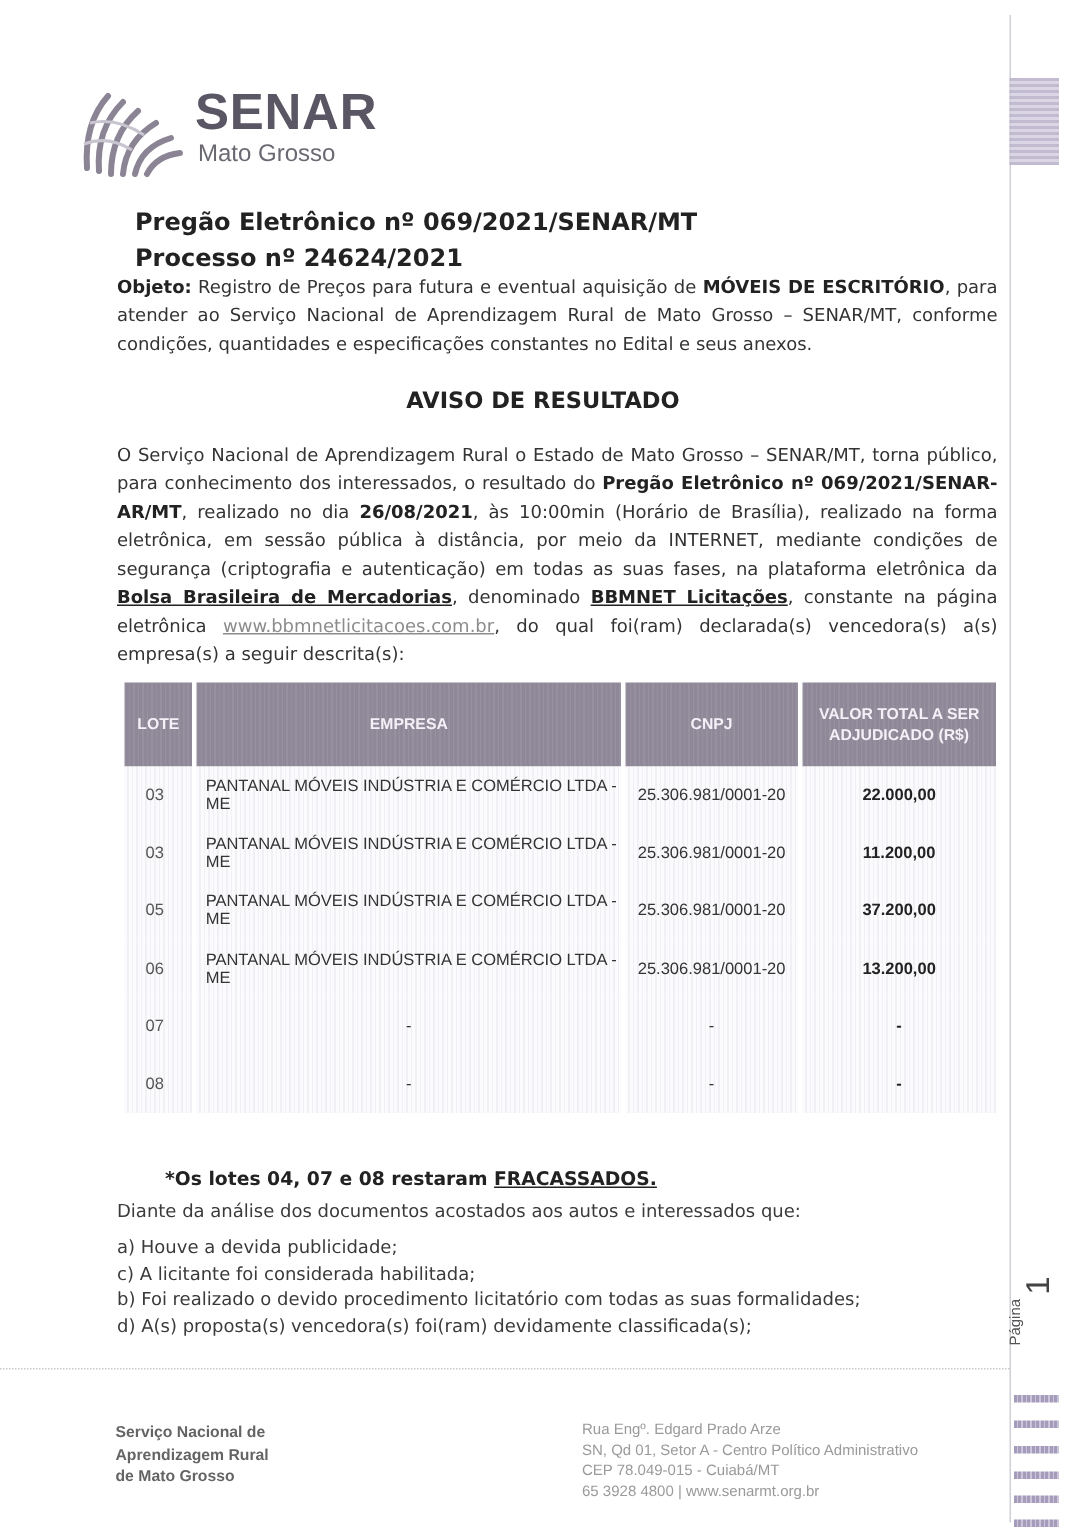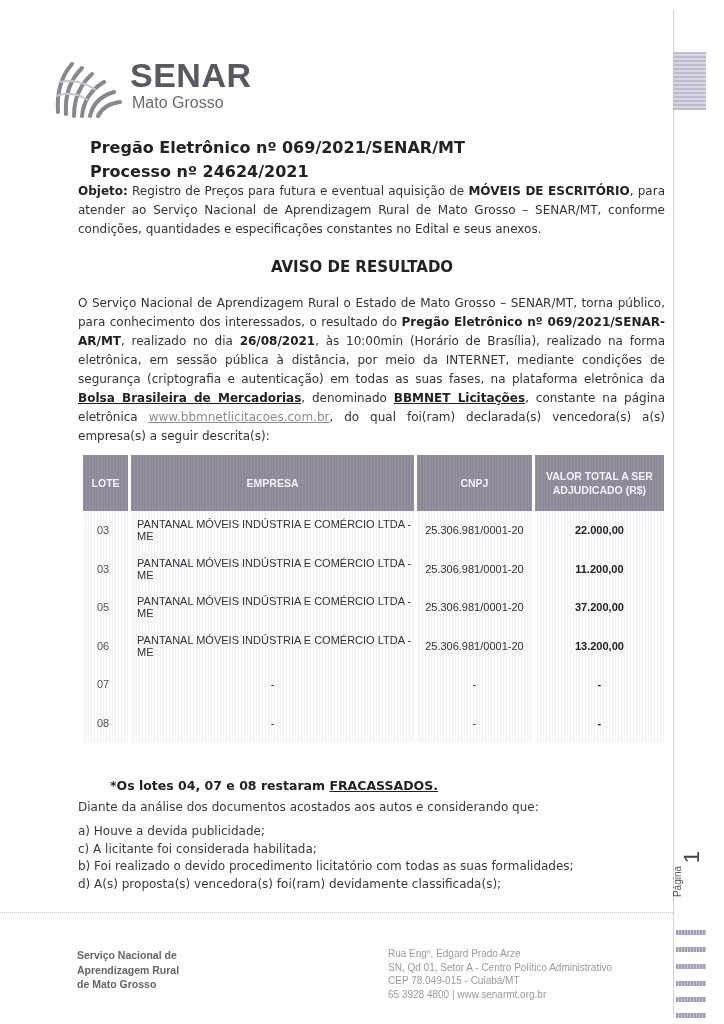--- a/index.html
+++ b/index.html
@@ -140,21 +140,21 @@
         <td>-</td>
         <td>-</td>
         <td class="val">-</td>
       </tr>
     </tbody>
   </table>
 
   <div class="fail">
     <span>*Os lotes 04, 07 e 08 restaram </span><u>FRACASSADOS.</u>
   </div>
-  <div class="lead">Diante da análise dos documentos acostados aos autos e considerando que:</div>
+  <div class="lead">Diante da análise dos documentos acostados aos autos e interessados que:</div>
   <div class="items">
     <div>a)  Houve a devida publicidade;</div>
     <div>c)  A licitante foi considerada habilitada;</div>
     <div>b)  Foi realizado o devido procedimento licitatório com todas as suas formalidades;</div>
     <div>d)  A(s) proposta(s) vencedora(s) foi(ram) devidamente classificada(s);</div>
   </div>
 
   <div class="page-num">
     <span class="lbl">Página</span>
     <span class="num">1</span>

